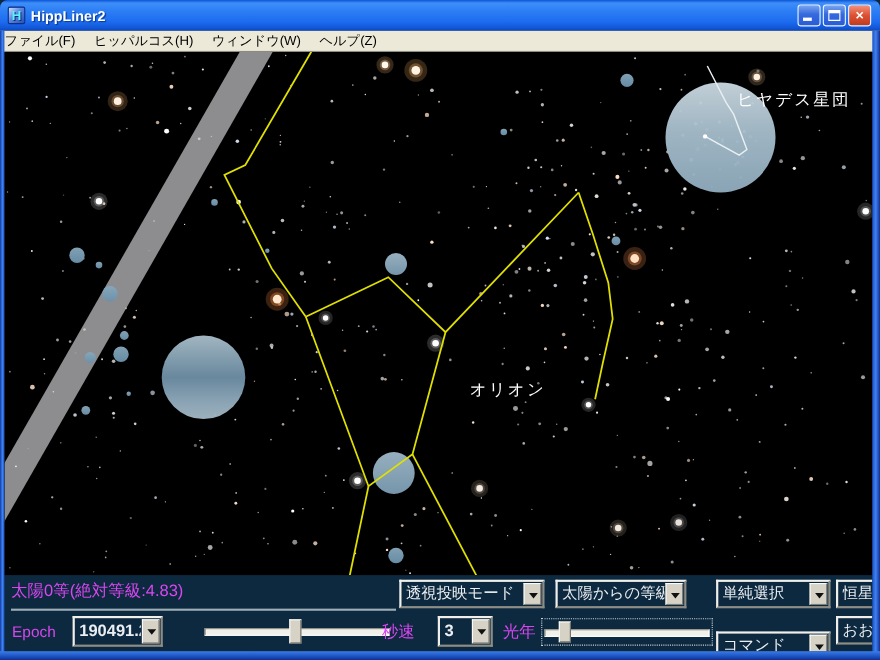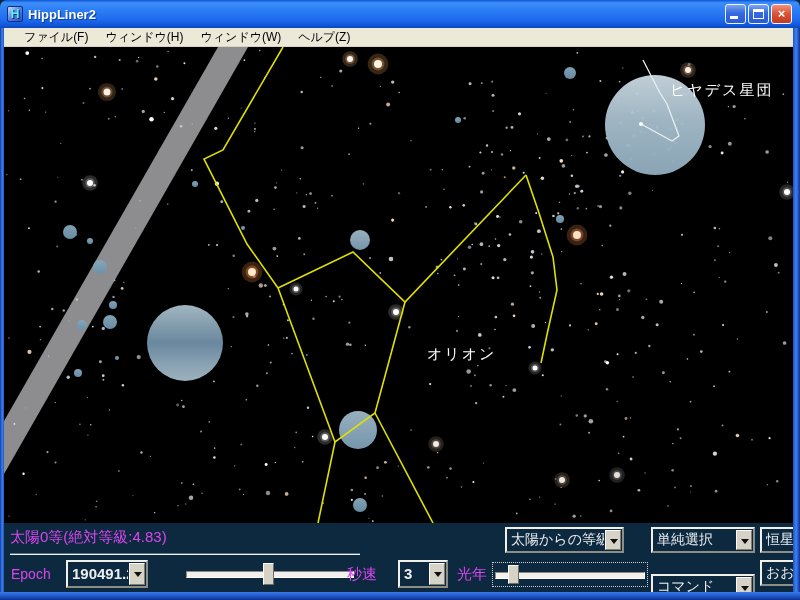--- a/index.html
+++ b/index.html
@@ -23,21 +23,21 @@
     position:relative; cursor:pointer; }
   .winbtn.close { background:linear-gradient(180deg,#f1917c 0%,#dd5132 50%,#c13a1e 100%);
     color:#fff; font-weight:bold; font-size:13px; line-height:17px; text-align:center; }
   .glyph-min { position:absolute; left:4px; bottom:4px; width:8px; height:3px; background:#fff; }
   .glyph-max { position:absolute; left:4px; top:4px; width:11px; height:10px;
     border:1px solid #fff; border-top:3px solid #fff; }
 
   
   #menubar { position:absolute; left:0; top:28px; width:800px; height:19px;
     background:#ece9d8; border-bottom:1px solid #d8d4c4; font-size:12px; color:#000;
-    display:flex; align-items:center; padding-left:24px; }
+    display:flex; align-items:center; padding-left:4px; }
   .menu-item { margin-right:17px; cursor:default; white-space:nowrap; }
 
   
   #starfield { position:absolute; left:4px; top:47px; width:789px; height:476px;
     background:#000; overflow:hidden; }
   #mapsvg { display:block; }
   .sky-label { fill:#ffffff; font-size:15px; letter-spacing:2px;
     font-family:"Liberation Sans",sans-serif; }
 
   
@@ -91,21 +91,21 @@
         </div>
       <div class="winbtn">
           <span class="glyph-max"></span>
         </div>
       <div class="winbtn close">×</div>
     </div>
   </div>
 
   <div id="menubar">
     <span class="menu-item">ファイル(F)</span>
-    <span class="menu-item">ウィンドウ(H)</span>
+    <span class="menu-item">ヒッパルコス(H)</span>
     <span class="menu-item">ウィンドウ(W)</span>
     <span class="menu-item">ヘルプ(Z)</span>
   </div>
 
   <div id="starfield">
     <svg id="mapsvg" width="789" height="476" viewBox="4 47 789 476" xmlns="http://www.w3.org/2000/svg">
       <defs>
         <linearGradient id="g-hyades" x1="0" y1="0" x2="0" y2="1">
           <stop offset="0" stop-color="#c9d7df"></stop>
             <stop offset="0.45" stop-color="#a5bcca"></stop>
@@ -676,20 +676,24 @@
         </g>
       <text class="sky-label" x="427" y="359">オリオン</text>
       <text class="sky-label" x="670" y="95">ヒヤデス星団</text>
     </svg>
   </div>
 
   <div id="panel">
     <span class="plabel" style="left:6px; top:5px;">太陽0等(絶対等級:4.83)</span>
     <div id="status-underline"></div>
 
+    <div class="combo" style="left:359px; top:4px; width:132px;">
+      <span class="ctext">透視投映モード</span>
+      <span class="arrow-btn"></span>
+    </div>
     <div class="combo" style="left:501px; top:4px; width:119px;">
       <span class="ctext">太陽からの等級</span>
       <span class="arrow-btn"></span>
     </div>
     <div class="combo" style="left:647px; top:4px; width:104px;">
       <span class="ctext">単純選択</span>
       <span class="arrow-btn"></span>
     </div>
     <div class="combo" style="left:756px; top:4px; width:44px;">
       <span class="ctext" style="right:2px;">恒星</span>

